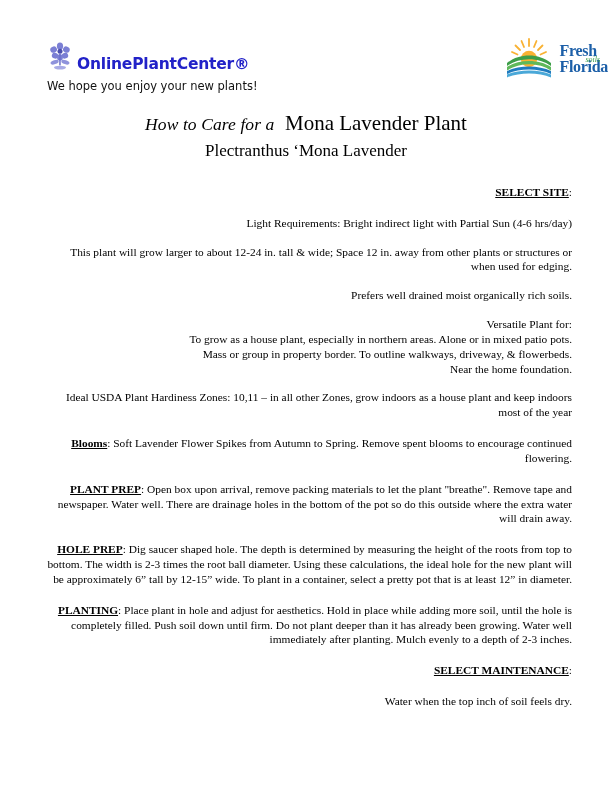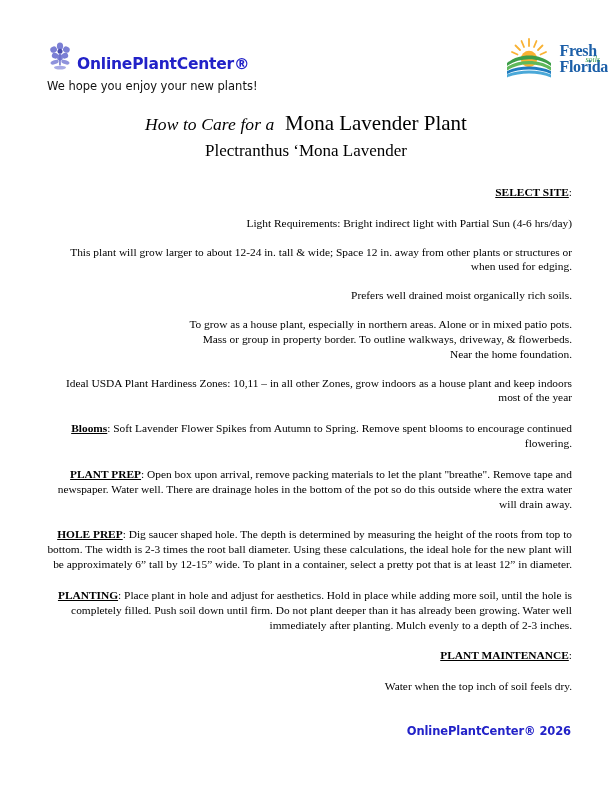--- a/index.html
+++ b/index.html
@@ -251,20 +251,21 @@
     <div class="gap-md"></div>
 
     <p class="flow indent1">This plant will grow larger to about 12-24 in. tall &amp; wide; Space 12 in. away from other plants or structures or when used for edging.</p>
 
     <div class="gap-md"></div>
 
     <p class="flow indent1">Prefers well drained moist organically rich soils.</p>
 
     <div class="gap-md"></div>
 
+    <p class="flow indent1">Versatile Plant for:</p>
     <p class="flow indent2">To grow as a house plant, especially in northern areas.  Alone or in mixed patio pots.</p>
     <p class="flow indent2">Mass or group in property border. To outline walkways, driveway, &amp; flowerbeds.</p>
     <p class="flow indent2">Near the home foundation.</p>
 
     <div class="gap-md"></div>
 
     <p class="flow indent1">Ideal USDA Plant Hardiness Zones: 10,11 – in all other Zones, grow indoors as a house plant and keep indoors most of the year</p>
 
     <div class="gap-lg"></div>
 
@@ -277,27 +278,24 @@
     <div class="gap-lg"></div>
 
     <p class="flow"><span class="sec-head">HOLE PREP</span><span>:</span><span>  Dig saucer shaped hole. The depth is determined by measuring the height of the roots from top to bottom. The width is 2-3 times the root ball diameter. Using these calculations, the ideal hole for the new plant will be approximately 6” tall by 12-15” wide. To plant in a container, select a pretty pot that is at least 12” in diameter.</span></p>
 
     <div class="gap-lg"></div>
 
     <p class="flow"><span class="sec-head">PLANTING</span><span>:</span><span>  Place plant in hole and adjust for aesthetics.  Hold in place while adding more soil, until the hole is completely filled.  Push soil down until firm.  Do not plant deeper than it has already been growing.  Water well immediately after planting.  Mulch evenly to a depth of 2-3 inches.</span></p>
 
     <div class="gap-lg"></div>
 
-    <p class="flow"><span class="sec-head">PLANT MAINTENANCE</span><span>:</span></p>
+    <p class="flow"><span class="sec-head">SELECT MAINTENANCE</span><span>:</span></p>
 
     <div class="gap-lg"></div>
 
     <p class="flow">Water when the top inch of soil feels dry.</p>
 
     <div class="gap-md"></div>
 
   </div>
 
-  <div class="footer">
-    <span class="footer-text">OnlinePlantCenter® 2026</span>
-  </div>
 
 </div>
 
 </body></html>

